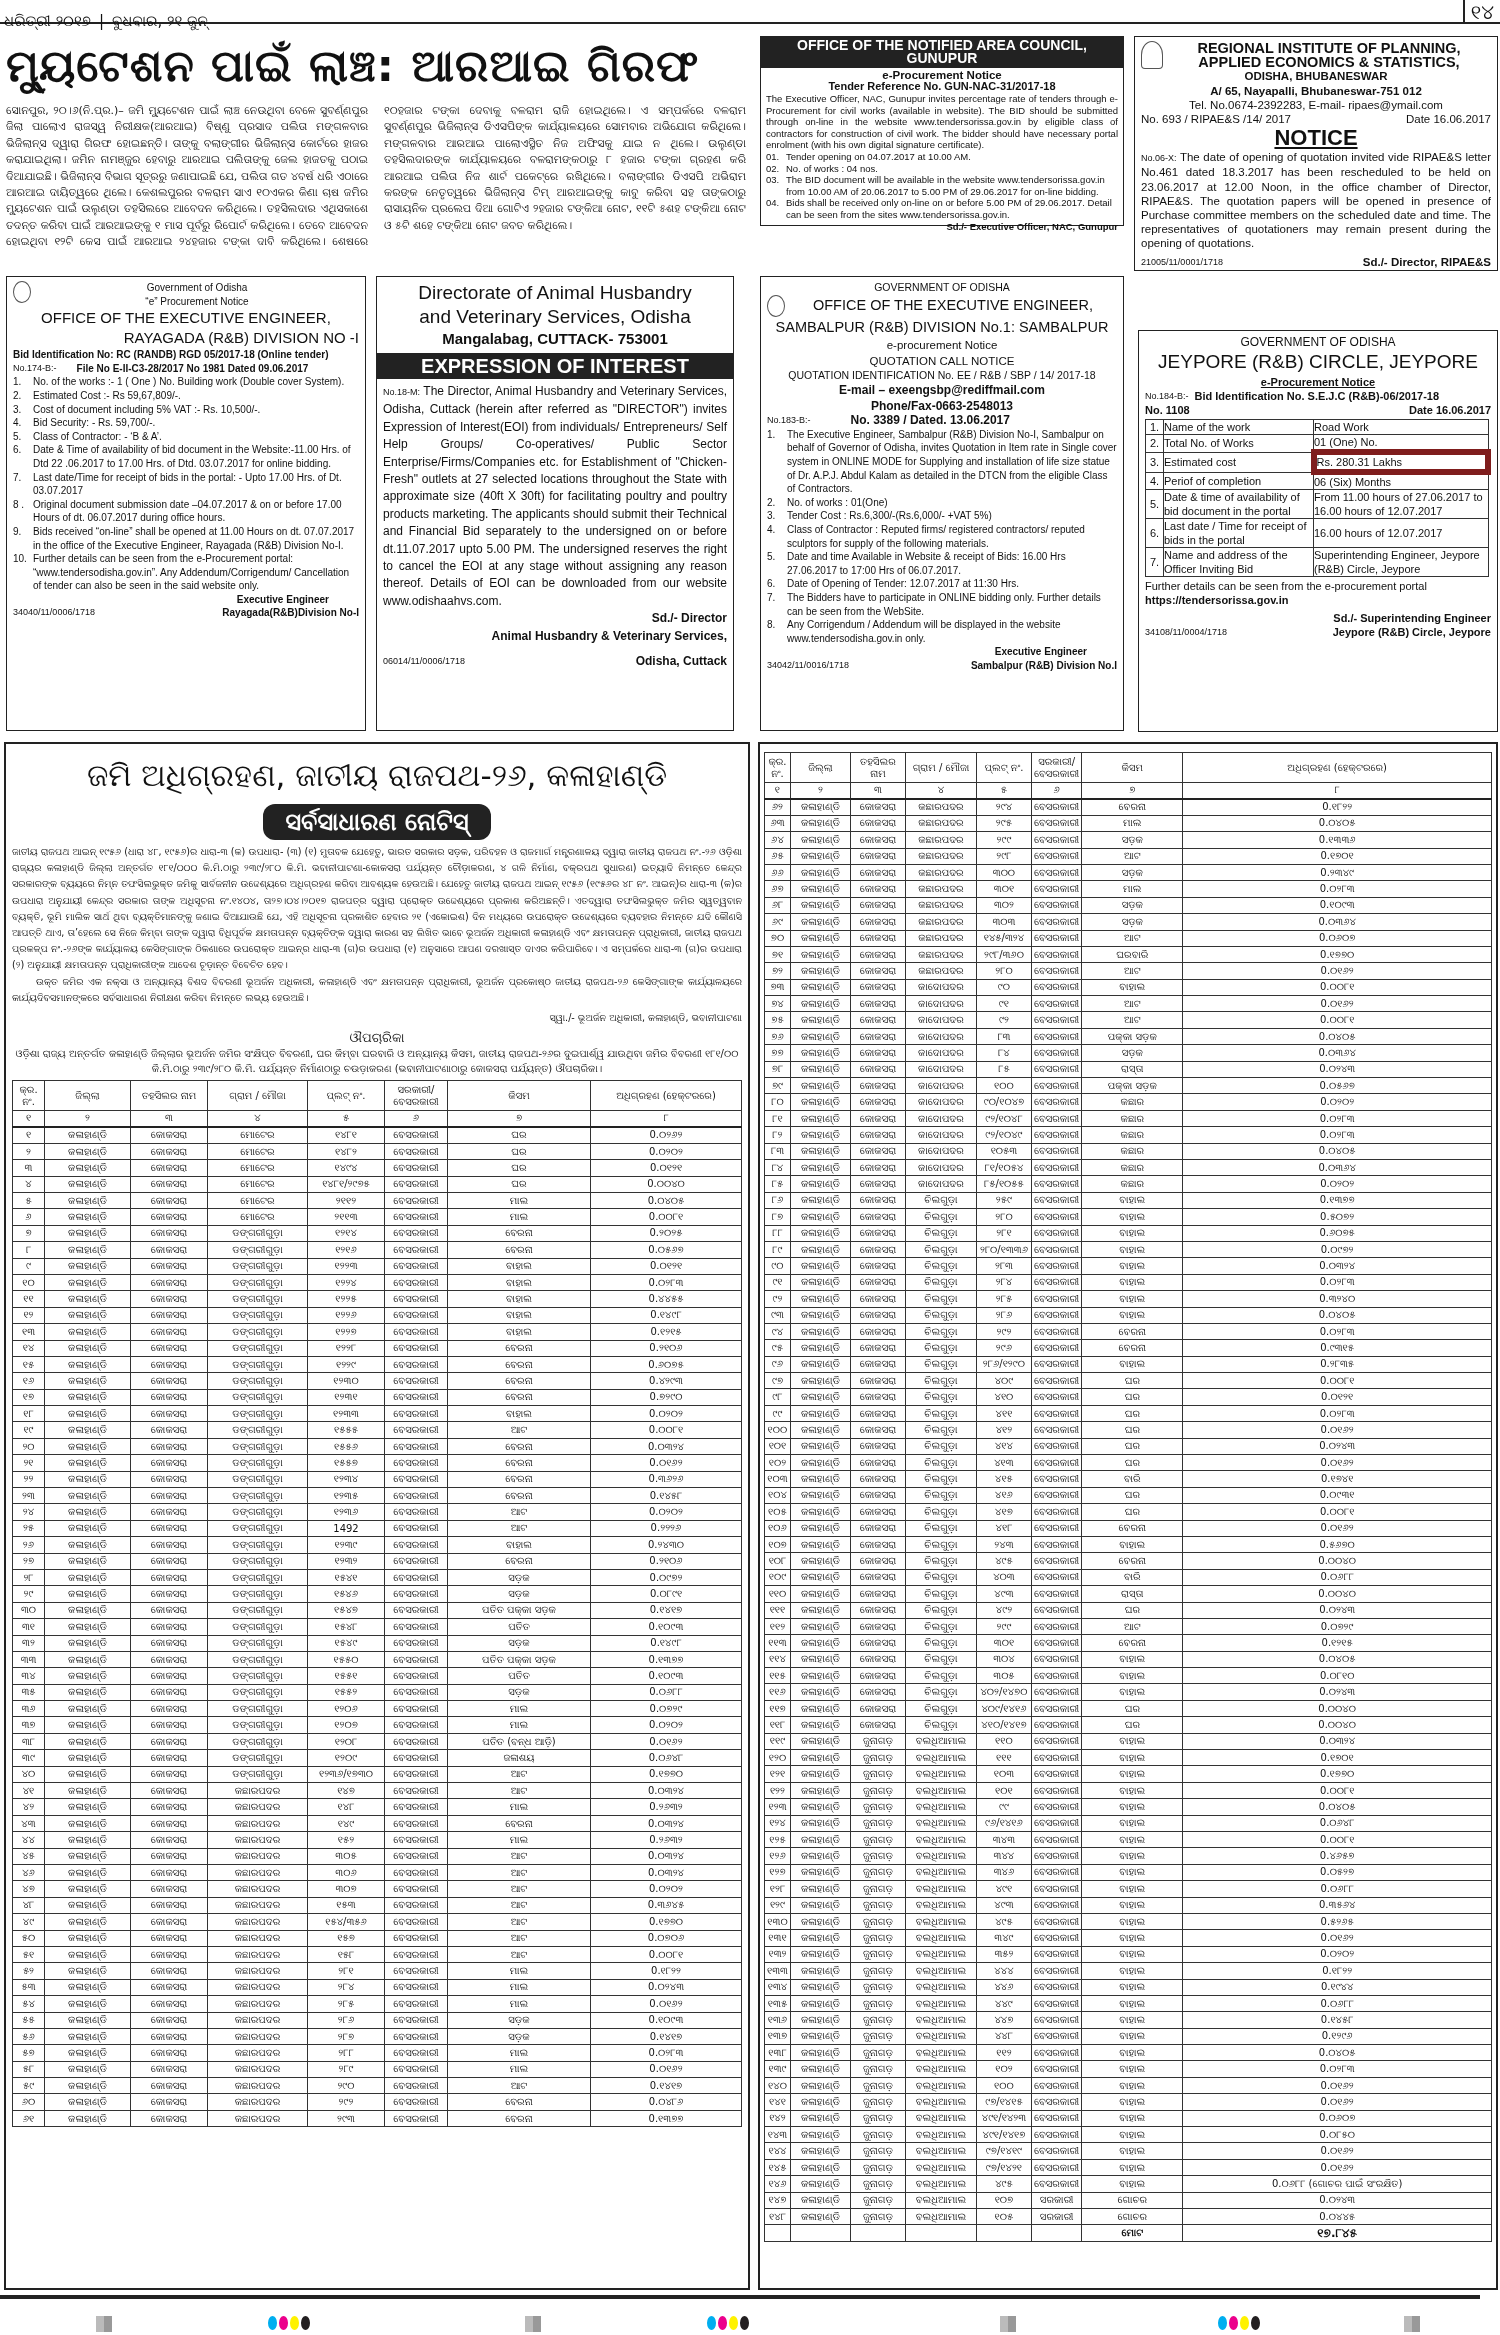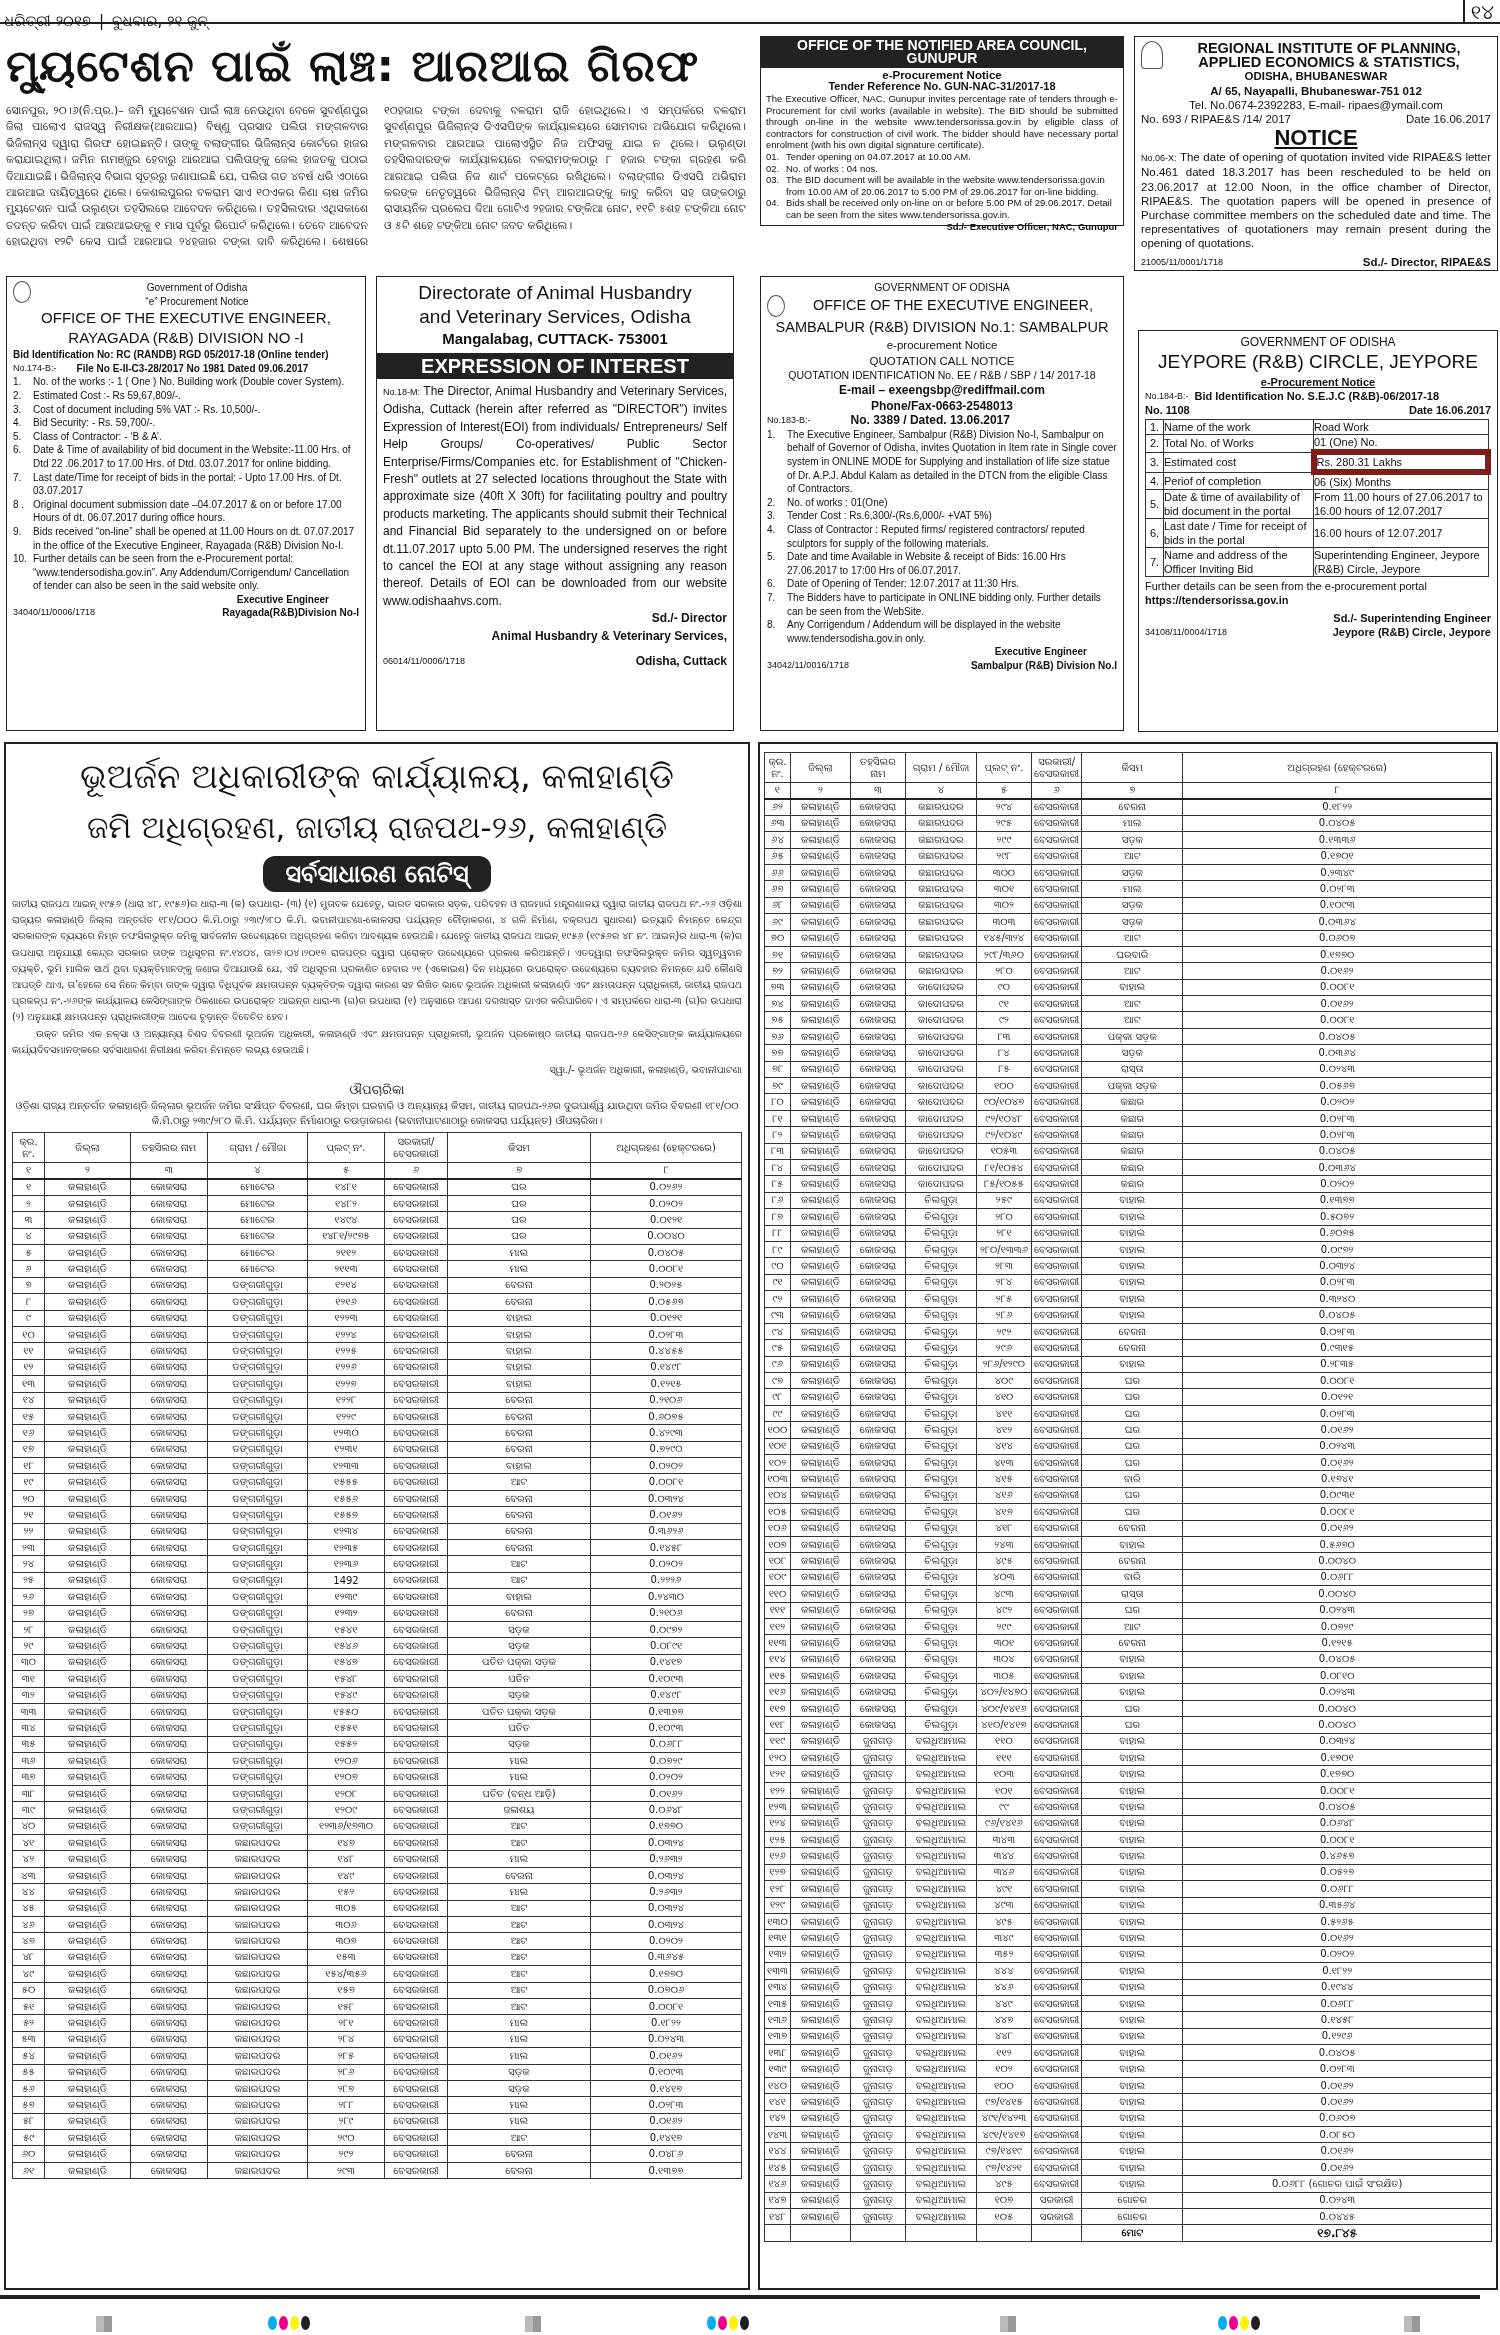--- a/index.html
+++ b/index.html
@@ -101,21 +101,21 @@
 
 <div class="abs box" style="left:6px; top:276px; width:360px; height:455px; font-size:10px; line-height:13.6px;">
   <div style="display:flex; gap:4px;">
     <div style="width:18px; height:22px; border:1px solid #555; border-radius:50%;"></div>
     <div style="flex:1;">
       <div class="c">Government of Odisha</div>
       <div class="c">“e” Procurement Notice</div>
     </div>
   </div>
   <div class="c" style="font-size:15px; line-height:20px;">OFFICE OF THE EXECUTIVE ENGINEER,</div>
-  <div class="c" style="font-size:15px; line-height:20px;">RAYAGADA (R&amp;B) DIVISION NO -I</div>
+  <div class="c" style="font-size:15px; line-height:20px;text-align:right;">RAYAGADA (R&amp;B) DIVISION NO -I</div>
   <div class="b">Bid Identification No: RC (RANDB) RGD 05/2017-18 (Online tender)</div>
   <div style="display:flex; gap:20px;">
       <span style="font-size:9px;">No.174-B:-</span>
       <span class="b">File No E-II-C3-28/2017 No 1981 Dated 09.06.2017</span>
     </div>
   <ol>
     <li>
         <span class="n">1.</span>
         <span>No. of the works :- 1 ( One ) No. Building work (Double cover System).</span>
       </li>
@@ -290,21 +290,20 @@
   <div>Further details can be seen from the e-procurement portal</div>
   <div class="b">https://tendersorissa.gov.in</div>
   <div class="b" style="text-align:right; margin-top:4px;">Sd./- Superintending Engineer</div>
   <div class="sig" style="margin-top:0;">
       <span class="code">34108/11/0004/1718</span>
       <span class="b">Jeypore (R&amp;B) Circle, Jeypore</span>
     </div>
 </div>
 
 <div class="abs tbl-wrap" style="left:4px; top:742px; width:746px; height:1548px; padding:6px 6px;">
-  <div class="c b" style="font-size:34px; line-height:52px; font-family:'DejaVu Sans',sans-serif; text-align:center;">ଭୂଅର୍ଜନ ଅଧିକାରୀଙ୍କ କାର୍ଯ୍ୟାଳୟ, କଳାହାଣ୍ଡି</div>
   <div class="c b" style="font-size:31px; line-height:50px; font-family:'DejaVu Sans',sans-serif; text-align:center;">ଜମି ଅଧିଗ୍ରହଣ, ଜାତୀୟ ରାଜପଥ-୨୬, କଳାହାଣ୍ଡି</div>
   <div style="text-align:center; margin:4px 0;">
     <span style="display:inline-block; background:#222; color:#fff; border-radius:12px; padding:4px 22px; font-size:24px; font-weight:bold; font-family:'DejaVu Sans',sans-serif;">ସର୍ବସାଧାରଣ ନୋଟିସ୍</span>
   </div>
   <div style="font-size:9.6px; line-height:16.2px; text-align:justify; font-family:'DejaVu Sans',sans-serif;">ଜାତୀୟ ରାଜପଥ ଆଇନ୍ ୧୯୫୬ (ଧାରା ୪୮, ୧୯୫୬)ର ଧାରା-୩ (କ) ଉପଧାରା- (୩) (୧) ମୁତାବକ ଯେହେତୁ, ଭାରତ ସରକାର ସଡ଼କ, ପରିବହନ ଓ ରାଜମାର୍ଗ ମନ୍ତ୍ରଣାଳୟ ଦ୍ୱାରା ଜାତୀୟ ରାଜପଥ ନଂ.-୨୬ ଓଡ଼ିଶା ରାଜ୍ୟର କଳାହାଣ୍ଡି ଜିଲ୍ଲା ଅନ୍ତର୍ଗତ ୧୮୧/୦୦୦ କି.ମି.ଠାରୁ ୨୩୯/୨୮୦ କି.ମି. ଭବାନୀପାଟଣା-କୋକସରା ପର୍ଯ୍ୟନ୍ତ ଚୌଡ଼ାକରଣ, ୪ ଗଳି ନିର୍ମାଣ, ବକ୍ରପଥ ସୁଧାରଣ) ଇତ୍ୟାଦି ନିମନ୍ତେ କେନ୍ଦ୍ର ସରକାରଙ୍କ ବ୍ୟୟରେ ନିମ୍ନ ତଫସିଲଭୁକ୍ତ ଜମିକୁ ସାର୍ବଜନୀନ ଉଦ୍ଦେଶ୍ୟରେ ଅଧିଗ୍ରହଣ କରିବା ଆବଶ୍ୟକ ହେଉଅଛି। ଯେହେତୁ ଜାତୀୟ ରାଜପଥ ଆଇନ୍ ୧୯୫୬ (୧୯୫୬ର ୪୮ ନଂ. ଆଇନ୍)ର ଧାରା-୩ (କ)ର ଉପଧାରା ଅନୁଯାୟୀ କେନ୍ଦ୍ର ସରକାର ତାଙ୍କ ଅଧିସୂଚନା ନଂ.୧୪୦୪, ତା୨୭।୦୪।୨୦୧୭ ରାଜପତ୍ର ଦ୍ୱାରା ପ୍ରୋକ୍ତ ଉଦ୍ଦେଶ୍ୟରେ ପ୍ରକାଶ କରିଅଛନ୍ତି। ଏତଦ୍ୱାରା ତଫସିଲଭୁକ୍ତ ଜମିର ସ୍ୱତ୍ୱବାନ ବ୍ୟକ୍ତି, ଭୂମି ମାଲିକ ସାର୍ଥ ଥିବା ବ୍ୟକ୍ତିମାନଙ୍କୁ ଜଣାଇ ଦିଆଯାଉଛି ଯେ, ଏହି ଅଧିସୂଚନା ପ୍ରକାଶିତ ହେବାର ୨୧ (ଏକୋଇଶ) ଦିନ ମଧ୍ୟରେ ଉପରୋକ୍ତ ଉଦ୍ଦେଶ୍ୟରେ ବ୍ୟବହାର ନିମନ୍ତେ ଯଦି କୌଣସି ଆପତ୍ତି ଥାଏ, ତା’ହେଲେ ସେ ନିଜେ କିମ୍ବା ତାଙ୍କ ଦ୍ୱାରା ବିଧିପୂର୍ବକ କ୍ଷମତାପନ୍ନ ବ୍ୟକ୍ତିଙ୍କ ଦ୍ୱାରା କାରଣ ସହ ଲିଖିତ ଭାବେ ଭୂଅର୍ଜନ ଅଧିକାରୀ କଳାହାଣ୍ଡି ଏବଂ କ୍ଷମତାପନ୍ନ ପ୍ରାଧିକାରୀ, ଜାତୀୟ ରାଜପଥ ପ୍ରକଳ୍ପ ନଂ.-୨୬ଙ୍କ କାର୍ଯ୍ୟାଳୟ କେସିଙ୍ଗାଙ୍କ ଠିକଣାରେ ଉପରୋକ୍ତ ଆଇନ୍‌ର ଧାରା-୩ (ଗ)ର ଉପଧାରା (୧) ଅନୁସାରେ ଆପଣ ଦରଖାସ୍ତ ଦାଏର କରିପାରିବେ। ଏ ସମ୍ପର୍କରେ ଧାରା-୩ (ଗ)ର ଉପଧାରା (୨) ଅନୁଯାୟୀ କ୍ଷମତାପନ୍ନ ପ୍ରାଧିକାରୀଙ୍କ ଆଦେଶ ଚୂଡ଼ାନ୍ତ ବିବେଚିତ ହେବ।</div>
   <div style="font-size:9.6px; line-height:16.2px; text-align:justify; text-indent:24px; font-family:'DejaVu Sans',sans-serif;">ଉକ୍ତ ଜମିର ଏକ ନକ୍ସା ଓ ଅନ୍ୟାନ୍ୟ ବିଶଦ ବିବରଣୀ ଭୂଅର୍ଜନ ଅଧିକାରୀ, କଳାହାଣ୍ଡି ଏବଂ କ୍ଷମତାପନ୍ନ ପ୍ରାଧିକାରୀ, ଭୂଅର୍ଜନ ପ୍ରକୋଷ୍ଠ ଜାତୀୟ ରାଜପଥ-୨୬ କେସିଙ୍ଗାଙ୍କ କାର୍ଯ୍ୟାଳୟରେ କାର୍ଯ୍ୟଦିବସମାନଙ୍କରେ ସର୍ବସାଧାରଣ ନିରୀକ୍ଷଣ କରିବା ନିମନ୍ତେ ଲଭ୍ୟ ହେଉଅଛି।</div>
   <div style="font-size:9.6px; text-align:right; margin:6px 0; font-family:'DejaVu Sans',sans-serif;">ସ୍ୱା./- ଭୂଅର୍ଜନ ଅଧିକାରୀ, କଳାହାଣ୍ଡି, ଭବାନୀପାଟଣା</div>
   <div style="font-size:13px; text-align:center; font-family:'DejaVu Sans',sans-serif;">ଔପଚାରିକା</div>
   <div style="font-size:10px; line-height:15px; text-align:center; font-family:'DejaVu Sans',sans-serif; margin-bottom:4px;">ଓଡ଼ିଶା ରାଜ୍ୟ ଅନ୍ତର୍ଗତ କଳାହାଣ୍ଡି ଜିଲ୍ଲାର ଭୂଅର୍ଜନ ଜମିର ସଂକ୍ଷିପ୍ତ ବିବରଣୀ, ଘର କିମ୍ବା ଘରବାରି ଓ ଅନ୍ୟାନ୍ୟ କିସମ, ଜାତୀୟ ରାଜପଥ-୨୬ର ଦୁଇପାର୍ଶ୍ୱ ଯାଉଥିବା ଜମିର ବିବରଣୀ ୧୮୧/୦୦ କି.ମି.ଠାରୁ ୨୩୯/୨୮୦ କି.ମି. ପର୍ଯ୍ୟନ୍ତ ନିର୍ମାଣଠାରୁ ଚଉଡ଼ାକରଣ (ଭବାନୀପାଟଣାଠାରୁ କୋକସରା ପର୍ଯ୍ୟନ୍ତ) ଔପଚାରିକା।</div>
   <table class="land" id="tbl-left">

